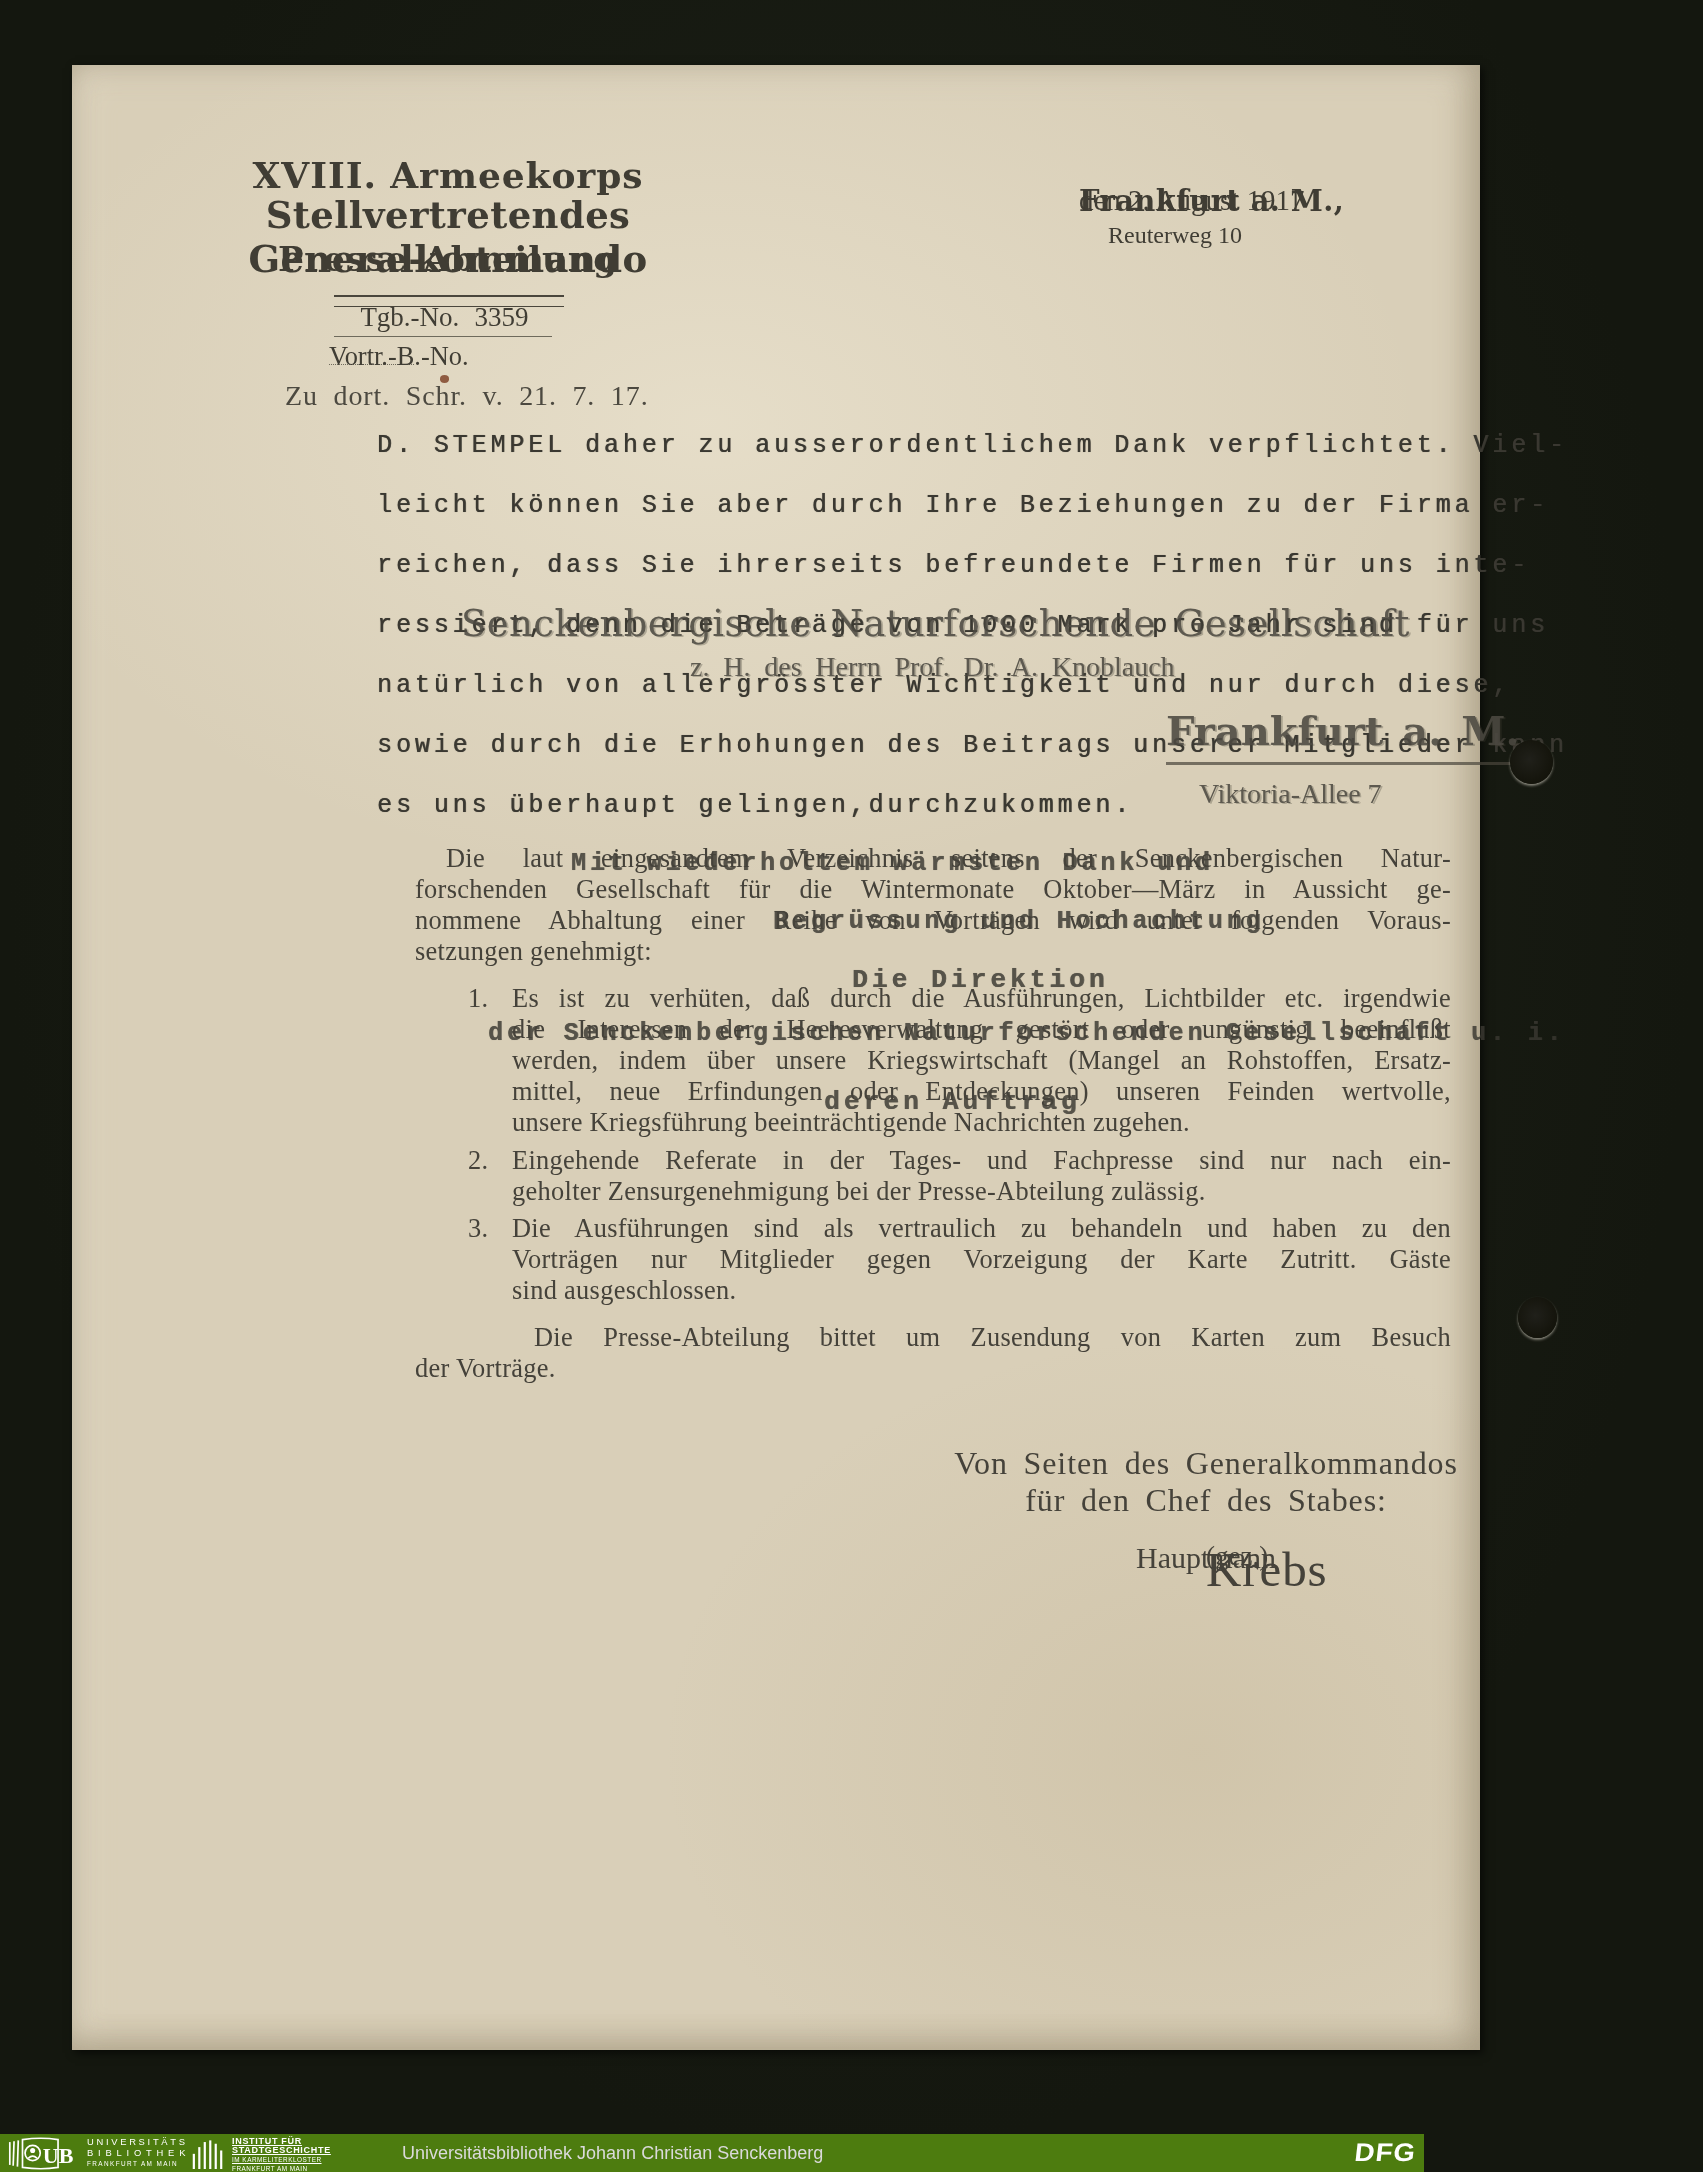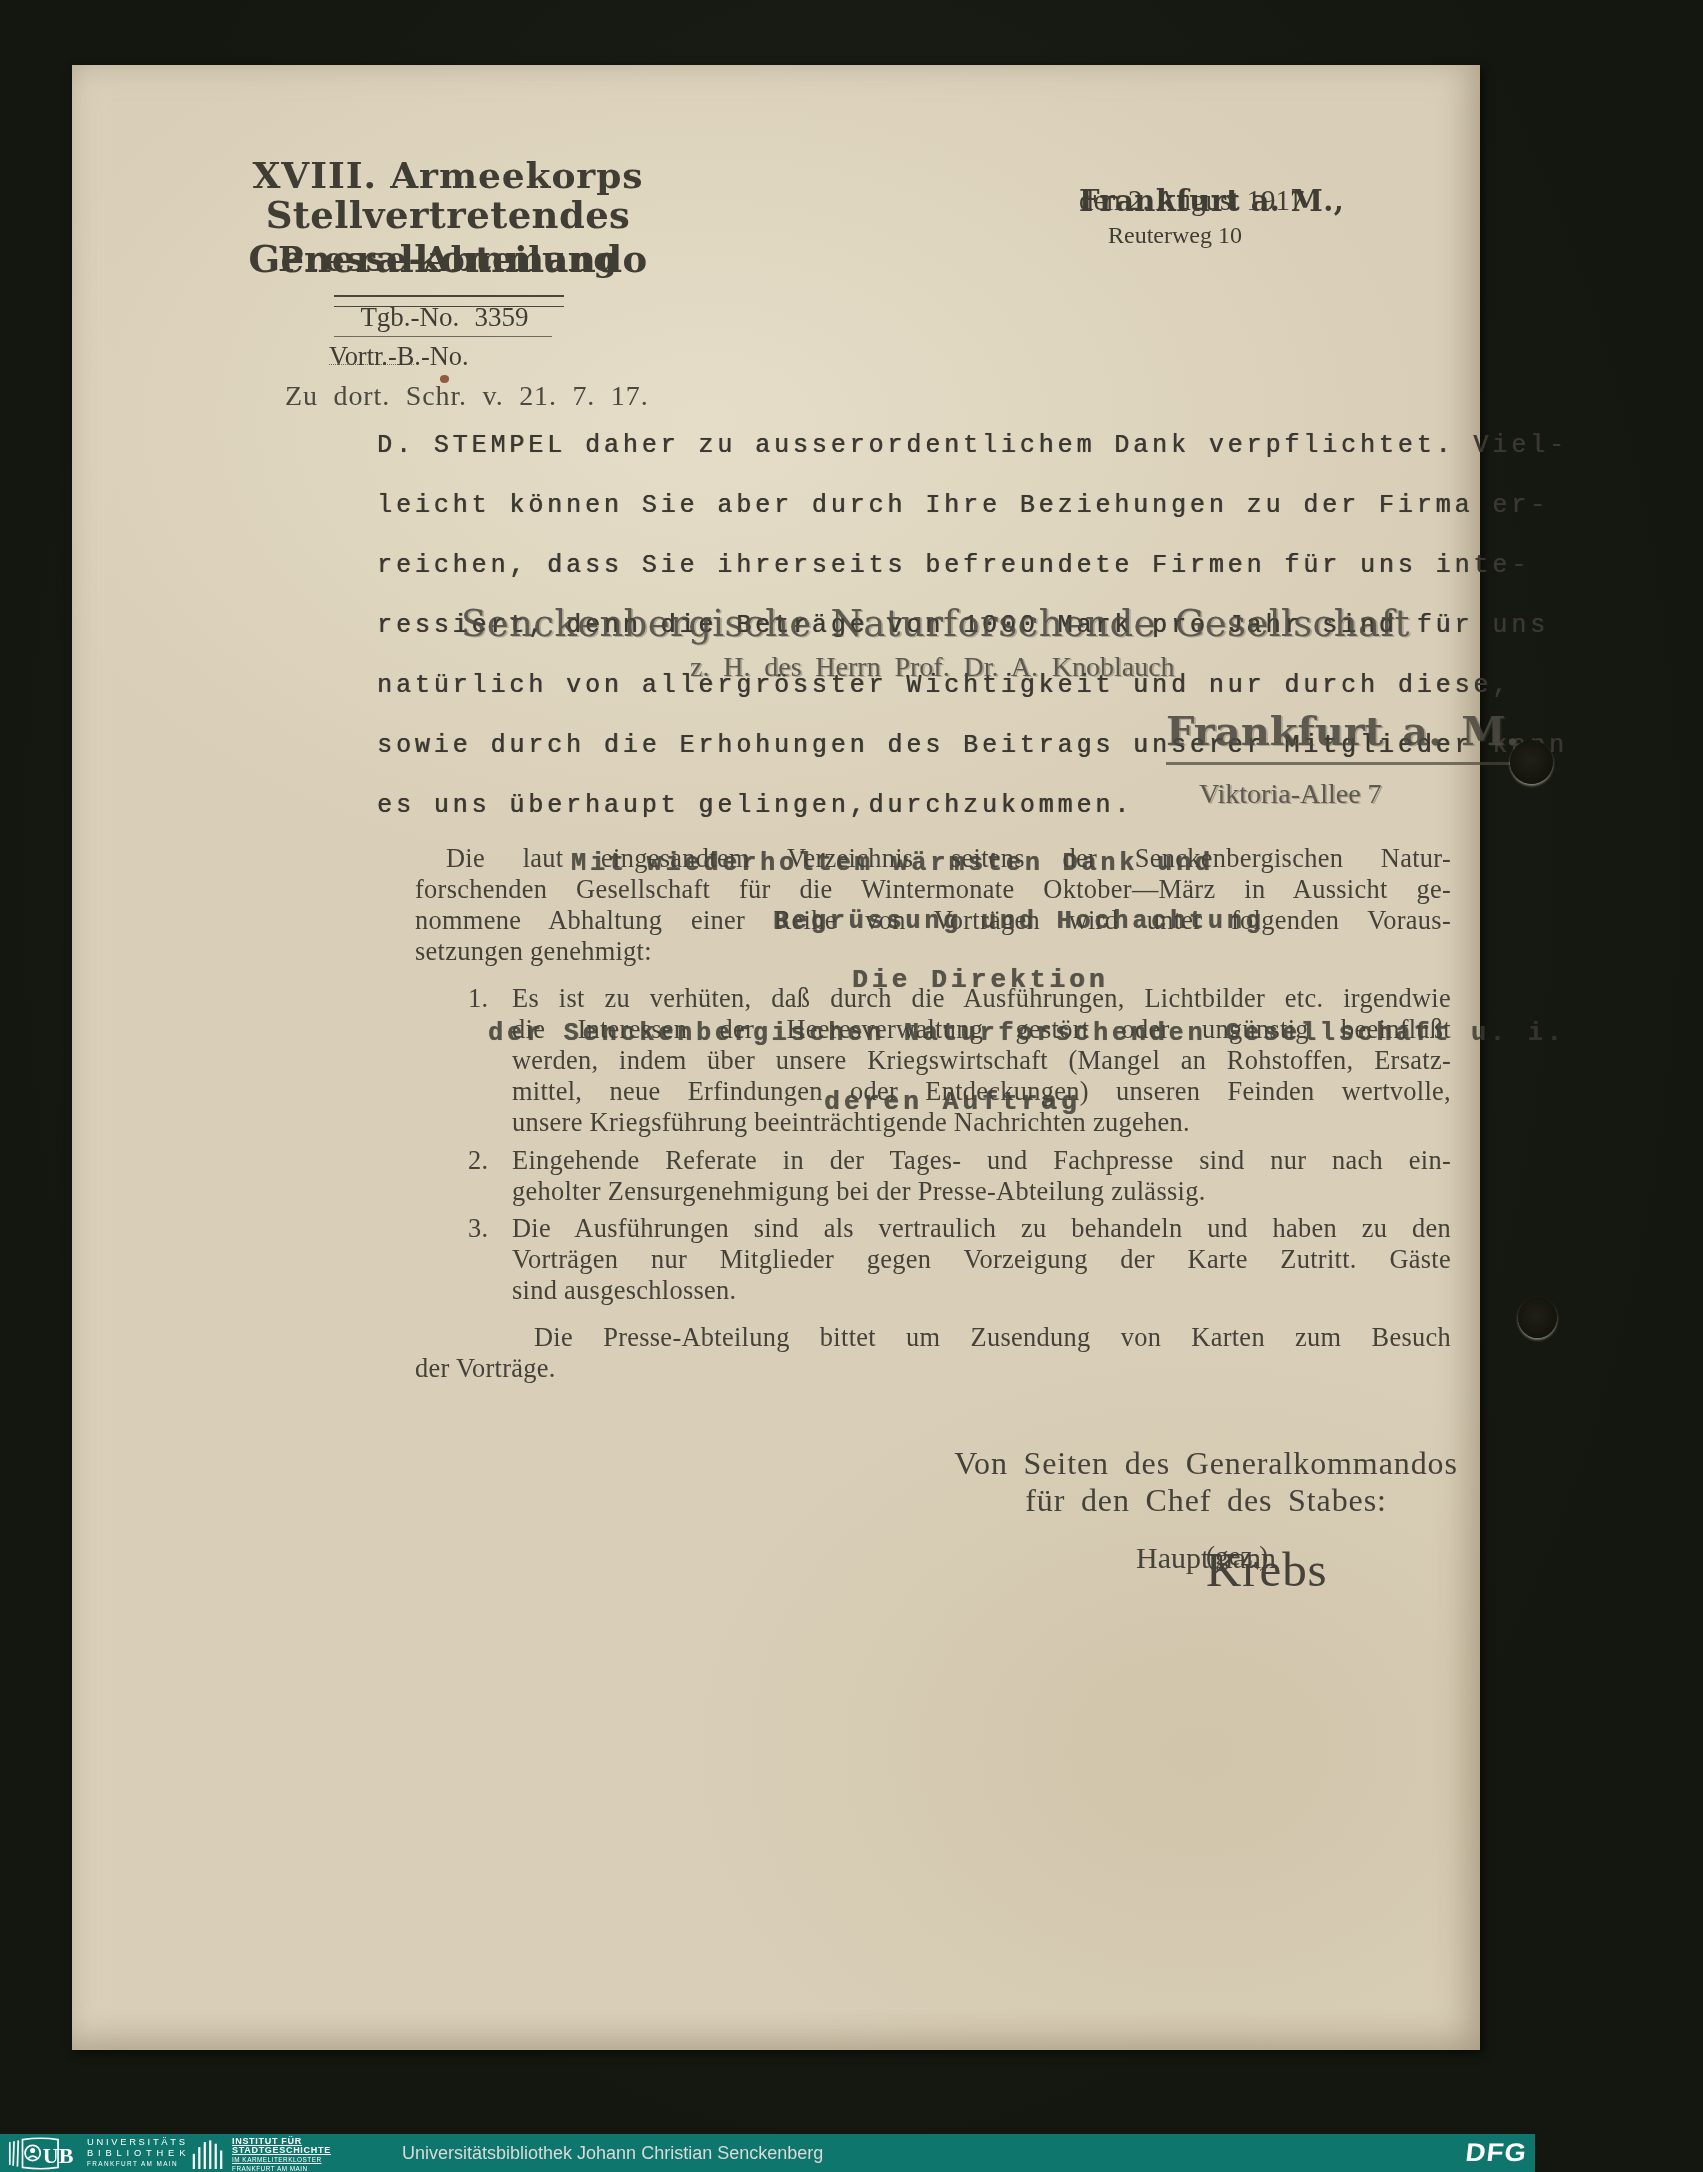--- a/index.html
+++ b/index.html
@@ -68,21 +68,21 @@
   .signoff{left:836px;top:1380px;width:596px;text-align:center;white-space:normal;color:#45423a;}
   .signoff div{position:static;}
   .so-1,.so-2{font-size:32px;letter-spacing:0.9px;word-spacing:6.8px;line-height:37px;}
   .so-gez{margin-top:22px;font-size:27px;}
   .so-name{font-size:49px;letter-spacing:0.9px;}
   .so-rank{margin-top:5.1px;font-size:30px;}
   .punch{border-radius:50%;background:radial-gradient(circle at 45% 45%, #20201a 0%, #121209 80%);box-shadow:0 1.7px 2.6px rgba(255,250,235,.5);}
   .hole1{left:1438px;top:675px;width:43px;height:44px;}
   .hole2{left:1446px;top:1232px;width:39px;height:41px;}
   
-  .bar{position:absolute;left:0;top:2134px;width:1535px;height:38px;background:#0f766e;}
+  .bar{position:absolute;left:0;top:2134px;width:1424px;height:38px;background:#4d7c0f;}
   .bar *{position:absolute;}
   .logo-ub{left:6.8px;top:2.6px;}
   .ub-text{left:87px;top:3.4px;color:#fff;font-family:"Liberation Sans",sans-serif;line-height:10.6px;}
   .ub-text .u1{font-size:9.4px;letter-spacing:2.7px;position:static;display:block;}
   .ub-text .u2{font-size:9.4px;letter-spacing:4.8px;position:static;display:block;}
   .ub-text .u3{font-size:6.4px;letter-spacing:1.4px;position:static;display:block;}
   .logo-inst{left:191px;top:3.4px;}
   .inst-text{left:232px;top:2.6px;color:#fff;font-family:"Liberation Sans",sans-serif;line-height:9px;text-decoration:underline;}
   .inst-text .i1{font-size:9px;font-weight:bold;letter-spacing:0.7px;position:static;display:block;}
   .inst-text .i2{font-size:6.4px;letter-spacing:0.5px;position:static;display:block;}

